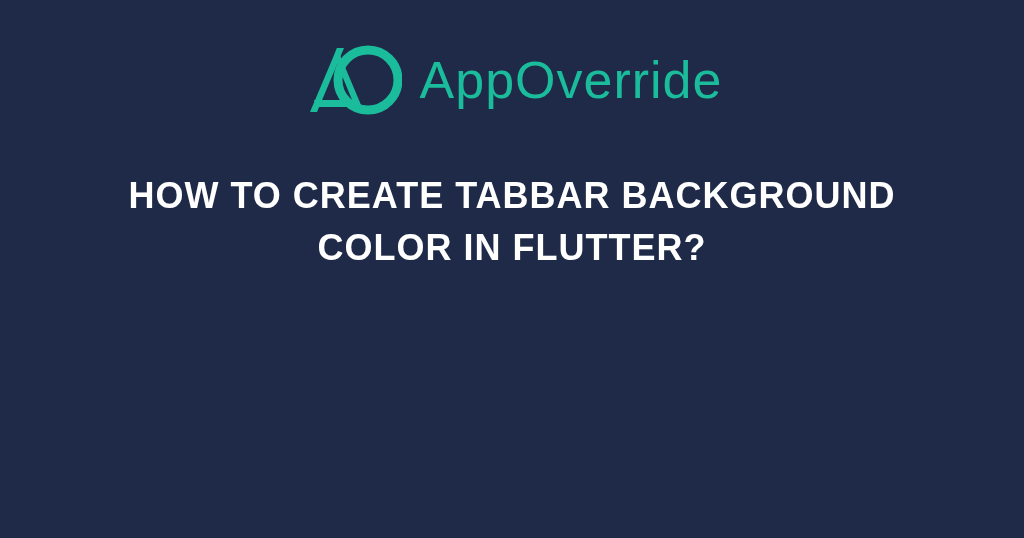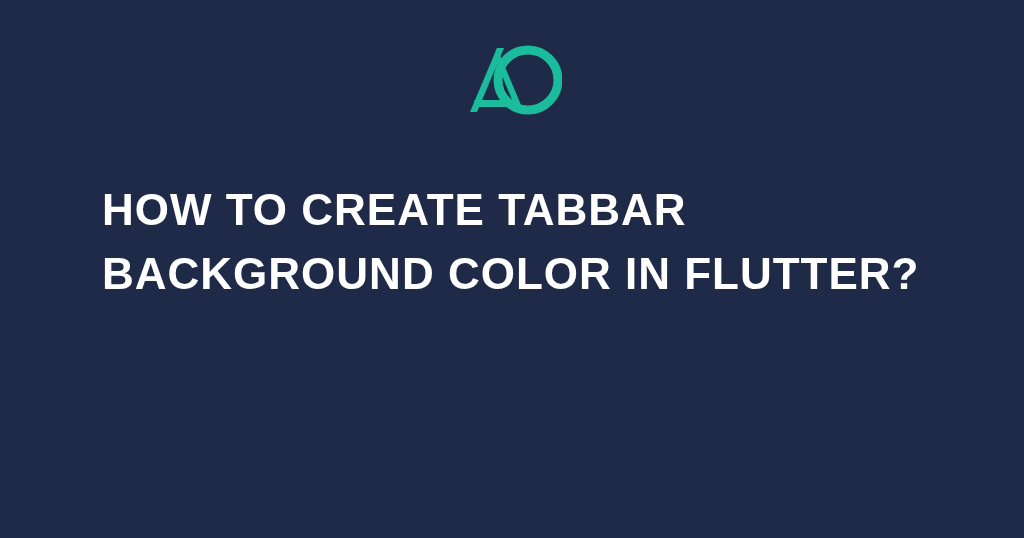--- a/index.html
+++ b/index.html
@@ -35,37 +35,38 @@
       height: 100%;
     }
     .logo-text {
       color: #1abc9c;
       font-size: 52px;
       font-weight: 500;
       letter-spacing: 1px;
     }
     .headline {
       color: #ffffff;
-      font-size: 44px;
+      font-size: 36px;
       font-weight: 900;
+      text-align: center;
       line-height: 1.45;
       letter-spacing: 1px;
       text-transform: uppercase;
       max-width: 820px;
       font-family: 'Arial Black', Arial, sans-serif;
-      margin-top: 8px;
     }
   </style>
 </head>
 <body>
 
 <div class="logo-container">
   <div class="logo-mark">
     <svg viewBox="0 0 100 80" xmlns="http://www.w3.org/2000/svg">
       <path d="M 8 72 L 35 8 L 42 8 L 15 72 Z" fill="#1abc9c"></path>
       <path d="M 35 8 L 62 72 L 55 72 L 32 16 Z" fill="#1abc9c"></path>
       <path d="M 12 60 L 48 60 L 46 67 L 14 67 Z" fill="#1abc9c"></path>
       <circle cx="66" cy="40" r="30" fill="none" stroke="#1abc9c" stroke-width="9"></circle>
     </svg>
   </div>
+  <div class="logo-text">AppOverride</div>
 </div>
 
 <div class="headline">HOW TO CREATE TABBAR BACKGROUND COLOR IN FLUTTER?</div>
 
 </body></html>

